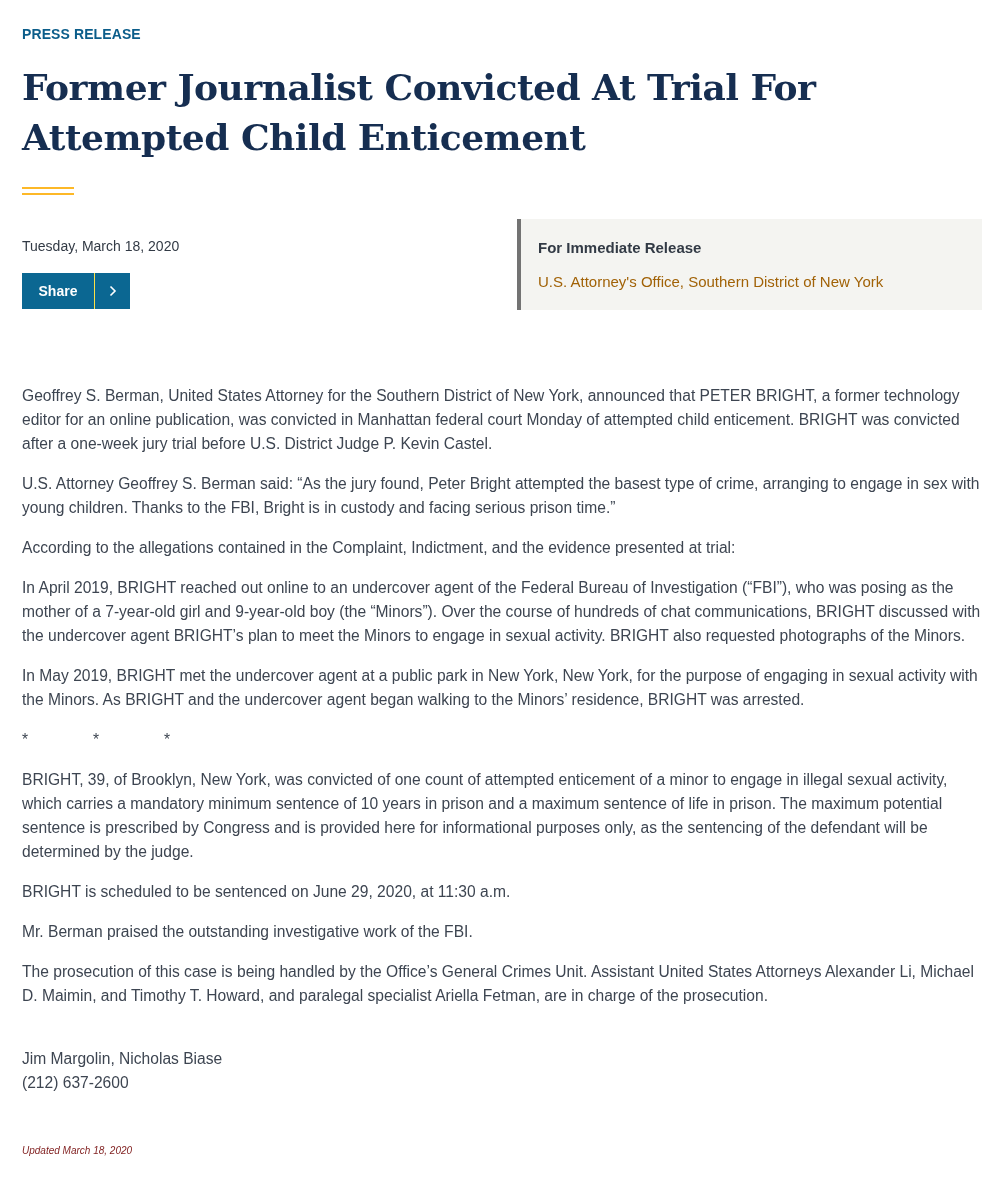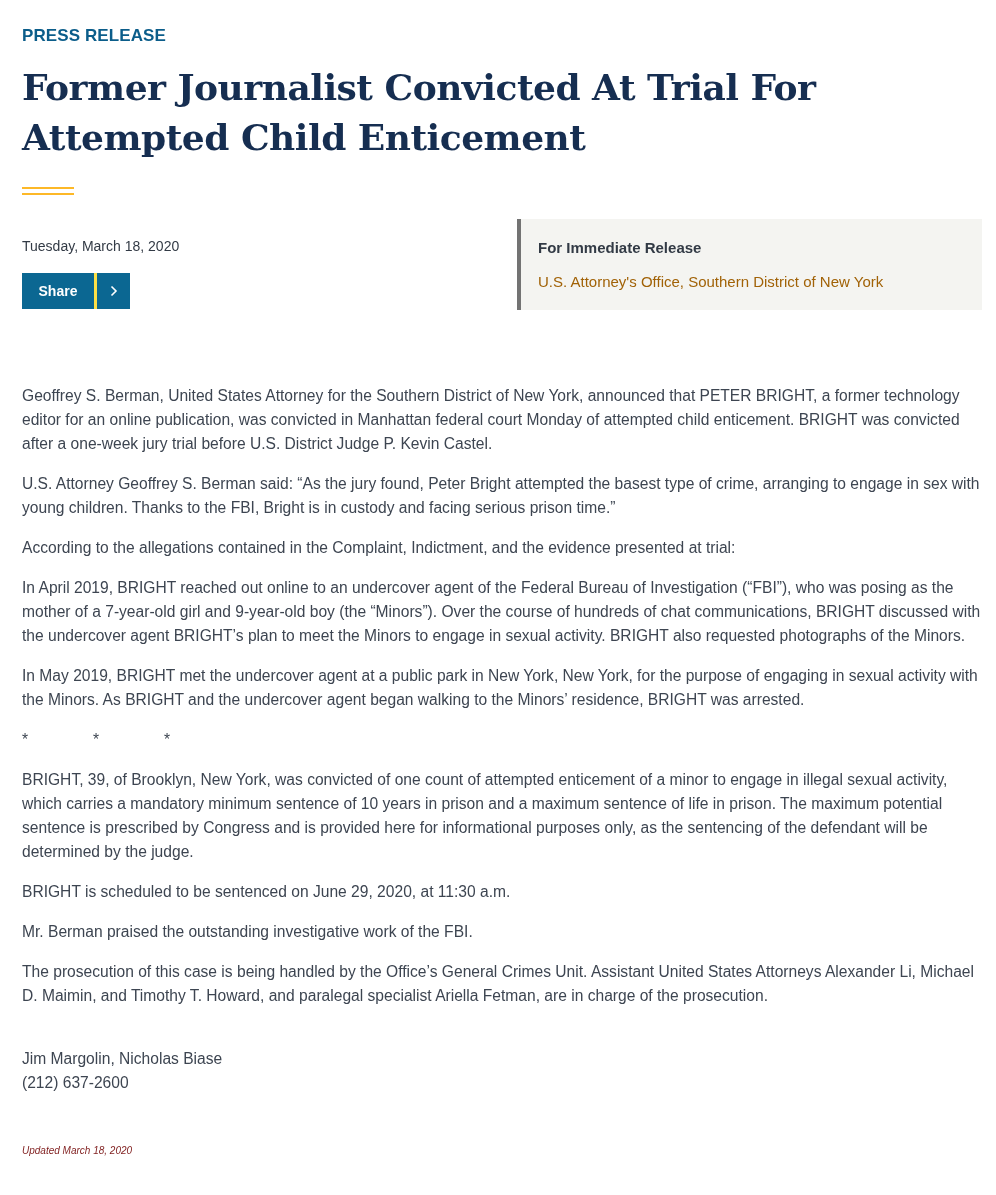--- a/index.html
+++ b/index.html
@@ -1,23 +1,23 @@
 <!DOCTYPE html>
 <html><head>
   <meta charset="utf-8">
   <style>
     html, body { margin: 0; padding: 0; background: #ffffff; }
     body { width: 996px; min-height: 1195px; position: relative; font-family: "Liberation Sans", sans-serif; color: #323a45; }
-    .eyebrow { position: absolute; left: 22px; top: 26px; font-family: "Liberation Sans", sans-serif; font-weight: 700; font-size: 17px; color: #0b5d8a; letter-spacing: 0.1px; }
+    .eyebrow { position: absolute; left: 22px; top: 26px; font-family: "Liberation Sans", sans-serif; font-weight: 700; font-size: 14px; color: #0b5d8a; letter-spacing: 0.1px; }
     .title { position: absolute; left: 22px; top: 62px; width: 940px; margin: 0; font-family: "DejaVu Serif", serif; font-weight: 700; font-size: 36px; line-height: 50px; color: #162e51; letter-spacing: -0.5px; }
     .rule { position: absolute; left: 22px; top: 187px; width: 52px; height: 8px; }
     .rule span { display: block; height: 2px; background: #fdb827; margin-bottom: 4px; }
     .date { position: absolute; left: 22px; top: 238px; font-size: 14px; color: #323a45; }
     .share { position: absolute; left: 22px; top: 273px; width: 108px; height: 36px; background: #0b6792; color: #fff; display: flex; align-items: stretch; cursor: pointer; }
-    .share .label { width: 72px; display: flex; align-items: center; justify-content: center; font-weight: 700; font-size: 14px; border-right: 3px solid #fde047; margin: 0; }
+    .share .label { width: 72px; display: flex; align-items: center; justify-content: center; font-weight: 700; font-size: 14px; border-right: 1px solid #fde047; margin: 0; }
     .share .chev { flex: 1; display: flex; align-items: center; justify-content: center; }
     .release { position: absolute; left: 517px; top: 219px; width: 465px; height: 91px; background: #f4f4f1; border-left: 4px solid #737373; box-sizing: border-box; }
     .release .h { position: absolute; left: 17px; top: 20px; font-weight: 700; font-size: 15px; color: #323a45; }
     .release .o { position: absolute; left: 17px; top: 54px; font-size: 15px; color: #a16207; }
     .body { position: absolute; left: 22px; top: 372px; width: 962px; font-size: 15.6px; line-height: 24px; color: #3d4551; }
     .body p { margin: 12px 0 16px 0; }
     .stars { white-space: pre; }
     .contact { position: absolute; left: 22px; top: 1047px; font-size: 15.6px; line-height: 24px; color: #3d4551; }
     .contact .ch { font-weight: 700; color: #162e51; }
     .updated { position: absolute; left: 22px; top: 1145px; font-size: 10px; font-style: italic; color: #7f1d1d; }

